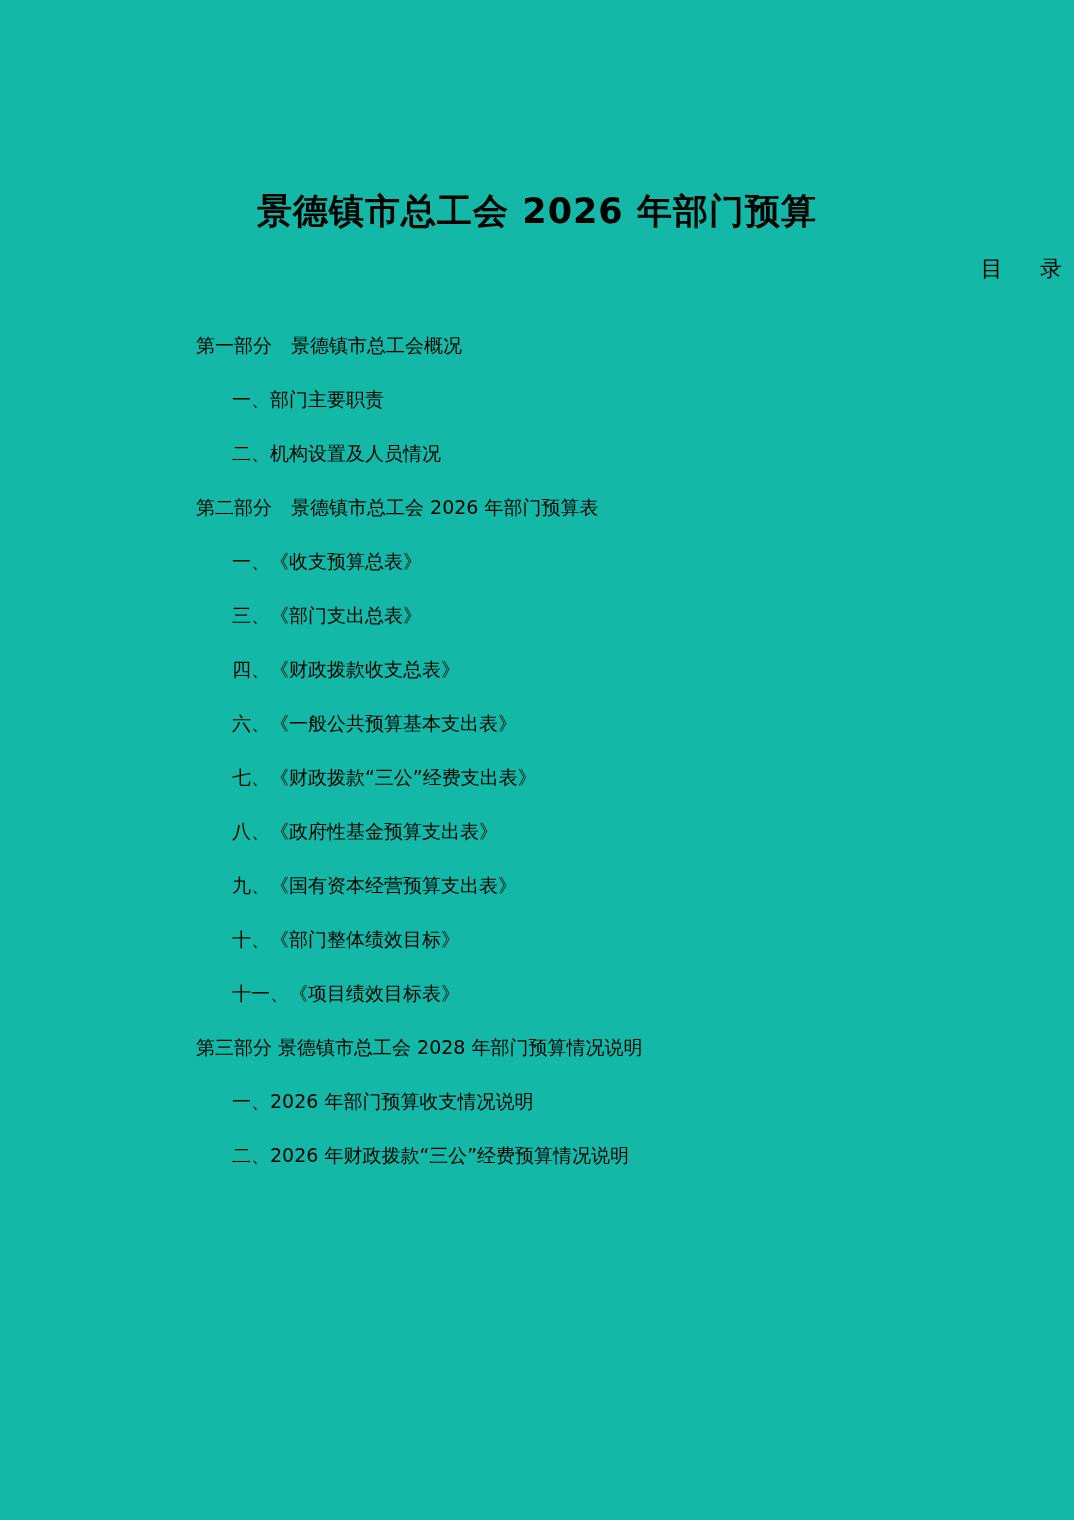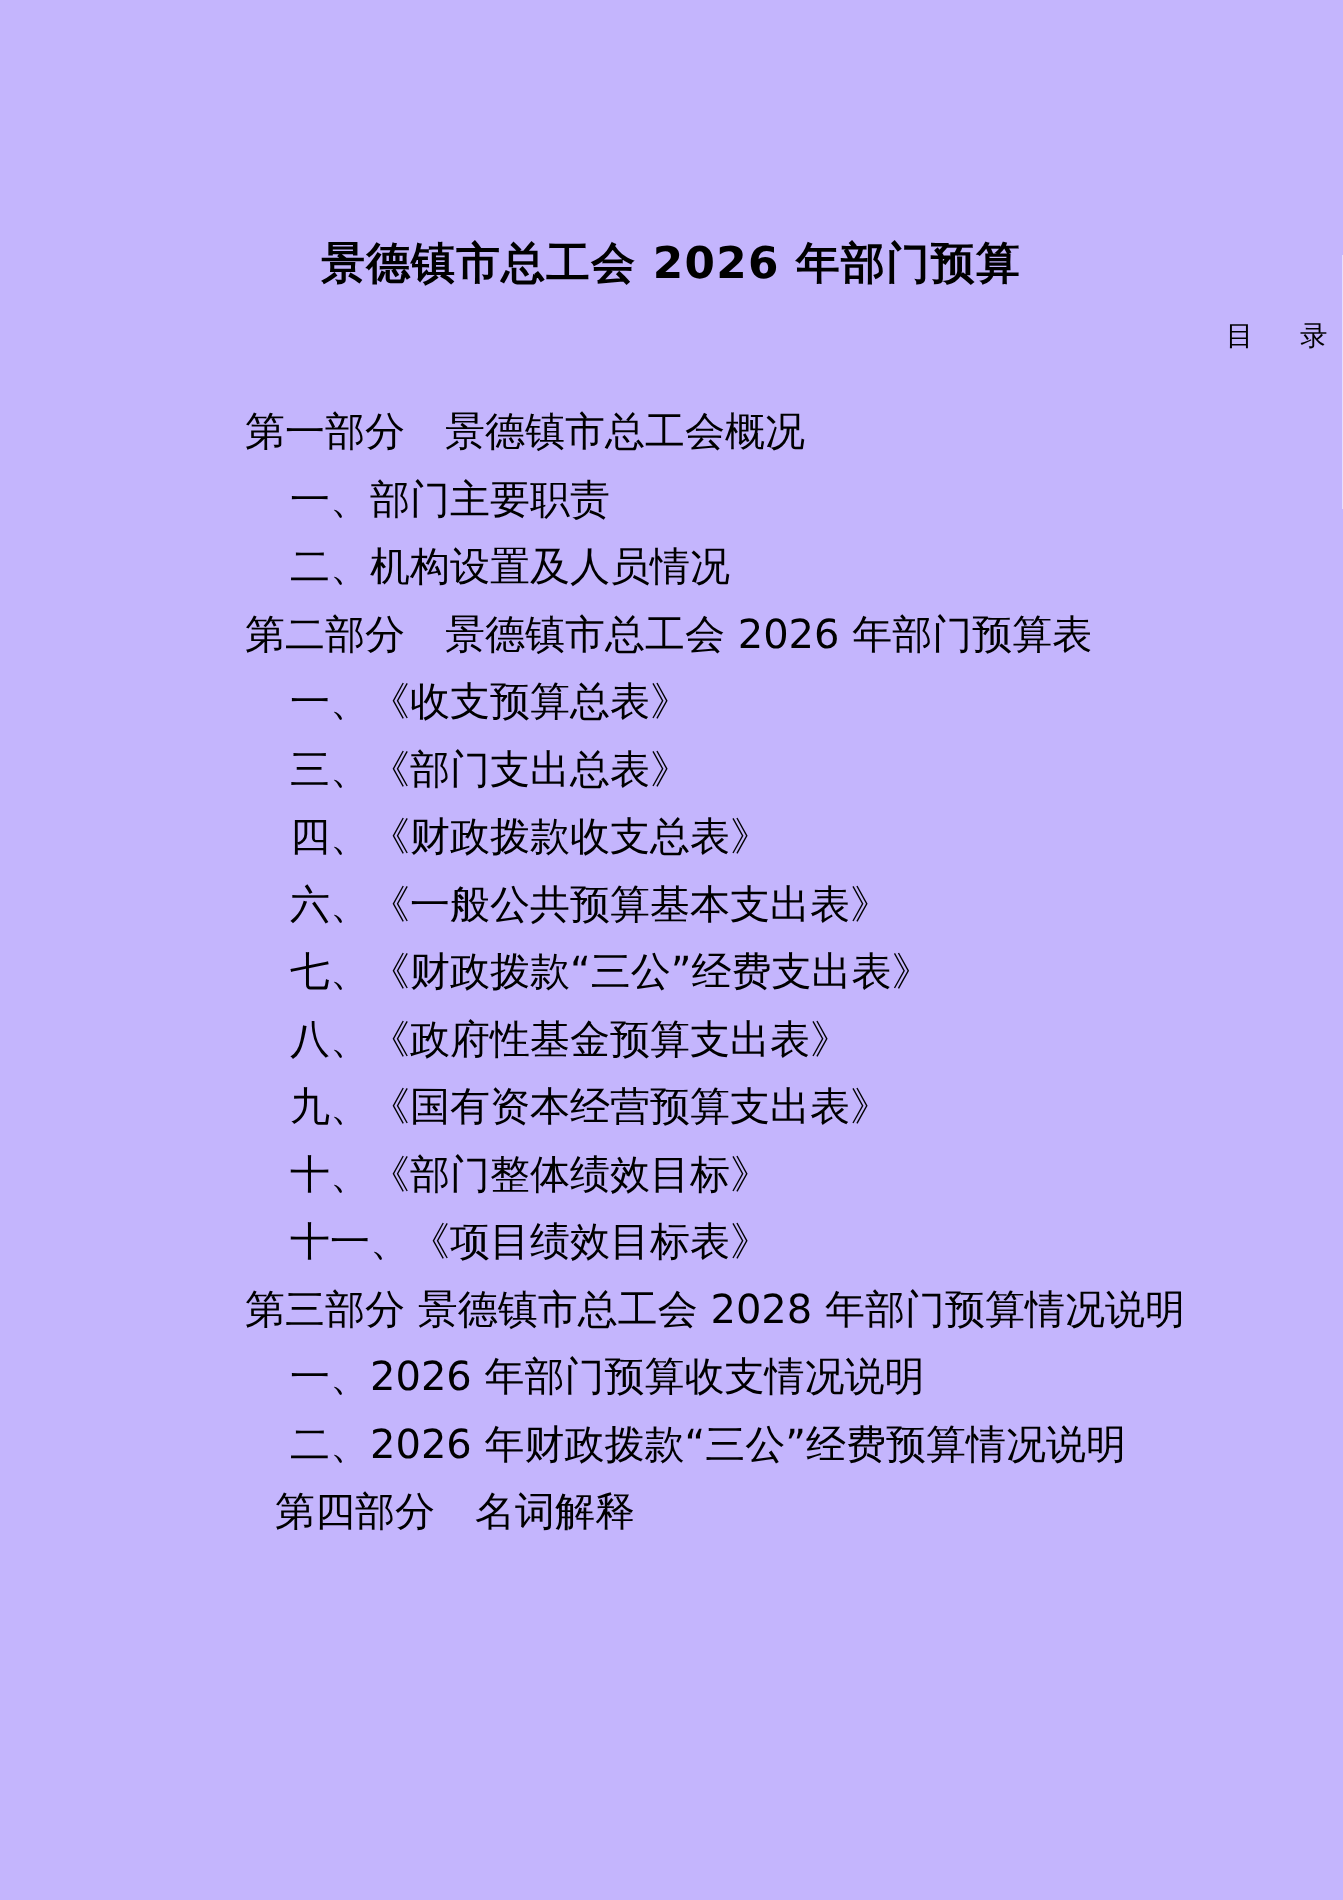--- a/index.html
+++ b/index.html
@@ -4,21 +4,21 @@
 <style>
   html, body {
     margin: 0;
     padding: 0;
     background: #ffffff;
   }
   .page {
     position: relative;
     width: 1074px;
     height: 1520px;
-    background: #c4b5fd;
+    background: #14b8a6;
     font-family: "DejaVu Sans", sans-serif;
     color: #000000;
     overflow: hidden;
     box-sizing: border-box;
   }
   .doc-title {
     position: absolute;
     top: 190px;
     left: 0;
     width: 1074px;
@@ -39,21 +39,21 @@
     line-height: 1.2;
     font-family: Liberation Mono, monospace;
   }
   .toc {
     position: absolute;
     top: 318px;
     left: 196px;
     width: 790px;
   }
   .toc-entry {
-    font-size: 32px;
+    font-size: 19px;
     line-height: 54px;
     white-space: nowrap;
   }
   .lvl-part {
     margin-left: 0;
   }
   .lvl-item {
     margin-left: 36px;
   }
   .lvl-part-indent {
@@ -79,16 +79,15 @@
       <div class="toc-entry lvl-item">四、《财政拨款收支总表》</div>
       <div class="toc-entry lvl-item">六、《一般公共预算基本支出表》</div>
       <div class="toc-entry lvl-item">七、《财政拨款“三公”经费支出表》</div>
       <div class="toc-entry lvl-item">八、《政府性基金预算支出表》</div>
       <div class="toc-entry lvl-item">九、《国有资本经营预算支出表》</div>
       <div class="toc-entry lvl-item">十、《部门整体绩效目标》</div>
       <div class="toc-entry lvl-item">十一、《项目绩效目标表》</div>
       <div class="toc-entry lvl-part">第三部分 景德镇市总工会 2028 年部门预算情况说明</div>
       <div class="toc-entry lvl-item">一、2026 年部门预算收支情况说明</div>
       <div class="toc-entry lvl-item">二、2026 年财政拨款“三公”经费预算情况说明</div>
-      <div class="toc-entry lvl-part-indent">第四部分　名词解释</div>
     </div>
 
 </div>
 
 </body></html>

